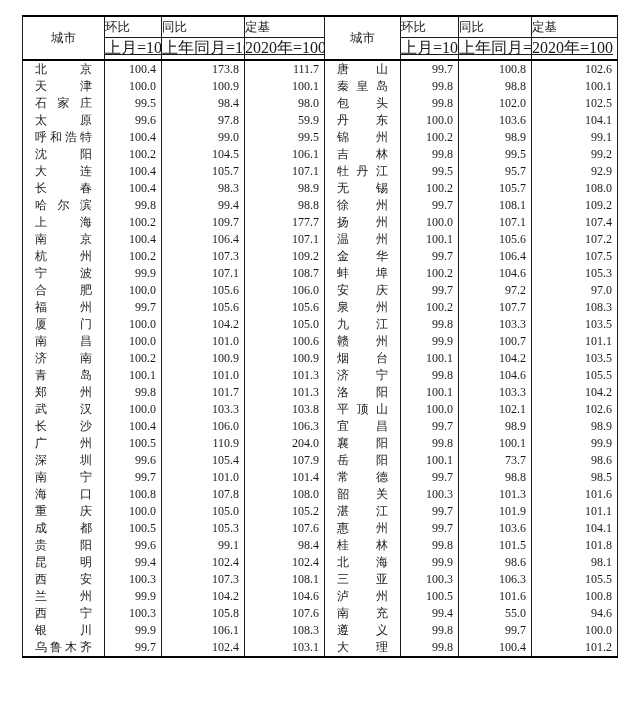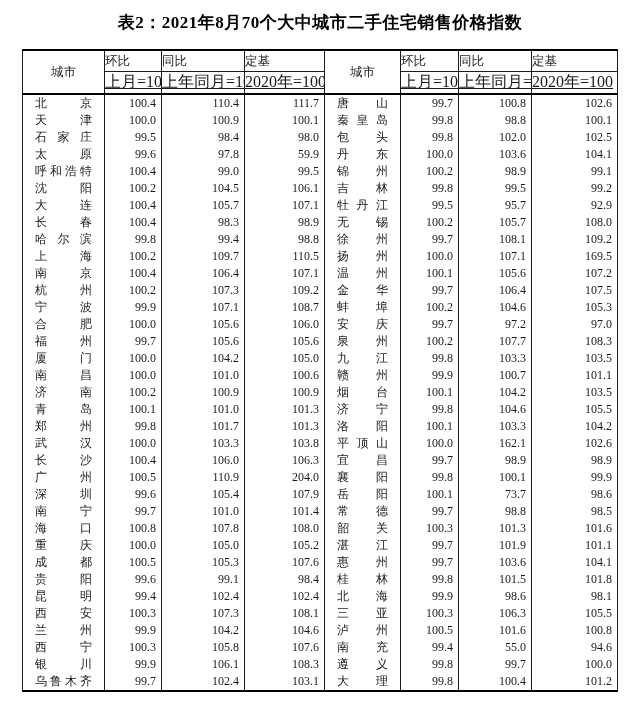--- a/index.html
+++ b/index.html
@@ -76,21 +76,20 @@
   td.num {
     text-align: right;
     padding-right: 5px;
   }
 </style>
 </head>
 <body>
 
 <div class="page">
 
-  <div class="title">表2：2021年8月70个大中城市二手住宅销售价格指数</div>
 
   <table class="idx">
     <colgroup>
       <col class="c-city-l">
         <col class="c-mom-l">
         <col class="c-yoy-l">
         <col class="c-fix-l">
       <col class="c-city-r">
         <col class="c-mom-r">
         <col class="c-yoy-r">
@@ -113,21 +112,21 @@
         <th class="hdr-bottom">2020年=100</th>
         <th class="hdr-bottom">上月=100</th>
         <th class="hdr-bottom">上年同月=100</th>
         <th class="hdr-bottom">2020年=100</th>
       </tr>
     </thead>
     <tbody id="table-body">
         <tr>
           <td class="city">北京</td>
           <td class="num">100.4</td>
-          <td class="num">110.4</td>
+          <td class="num">173.8</td>
           <td class="num">111.7</td>
           <td class="city">唐山</td>
           <td class="num">99.7</td>
           <td class="num">100.8</td>
           <td class="num">102.6</td>
         </tr>
         <tr>
           <td class="city">天津</td>
           <td class="num">100.0</td>
           <td class="num">100.9</td>
@@ -204,25 +203,25 @@
           <td class="num">98.8</td>
           <td class="city">徐州</td>
           <td class="num">99.7</td>
           <td class="num">108.1</td>
           <td class="num">109.2</td>
         </tr>
         <tr>
           <td class="city">上海</td>
           <td class="num">100.2</td>
           <td class="num">109.7</td>
-          <td class="num">110.5</td>
+          <td class="num">177.7</td>
           <td class="city">扬州</td>
           <td class="num">100.0</td>
           <td class="num">107.1</td>
-          <td class="num">169.5</td>
+          <td class="num">107.4</td>
         </tr>
         <tr>
           <td class="city">南京</td>
           <td class="num">100.4</td>
           <td class="num">106.4</td>
           <td class="num">107.1</td>
           <td class="city">温州</td>
           <td class="num">100.1</td>
           <td class="num">105.6</td>
           <td class="num">107.2</td>
@@ -317,21 +316,21 @@
           <td class="num">103.3</td>
           <td class="num">104.2</td>
         </tr>
         <tr>
           <td class="city">武汉</td>
           <td class="num">100.0</td>
           <td class="num">103.3</td>
           <td class="num">103.8</td>
           <td class="city">平顶山</td>
           <td class="num">100.0</td>
-          <td class="num">162.1</td>
+          <td class="num">102.1</td>
           <td class="num">102.6</td>
         </tr>
         <tr>
           <td class="city">长沙</td>
           <td class="num">100.4</td>
           <td class="num">106.0</td>
           <td class="num">106.3</td>
           <td class="city">宜昌</td>
           <td class="num">99.7</td>
           <td class="num">98.9</td>

